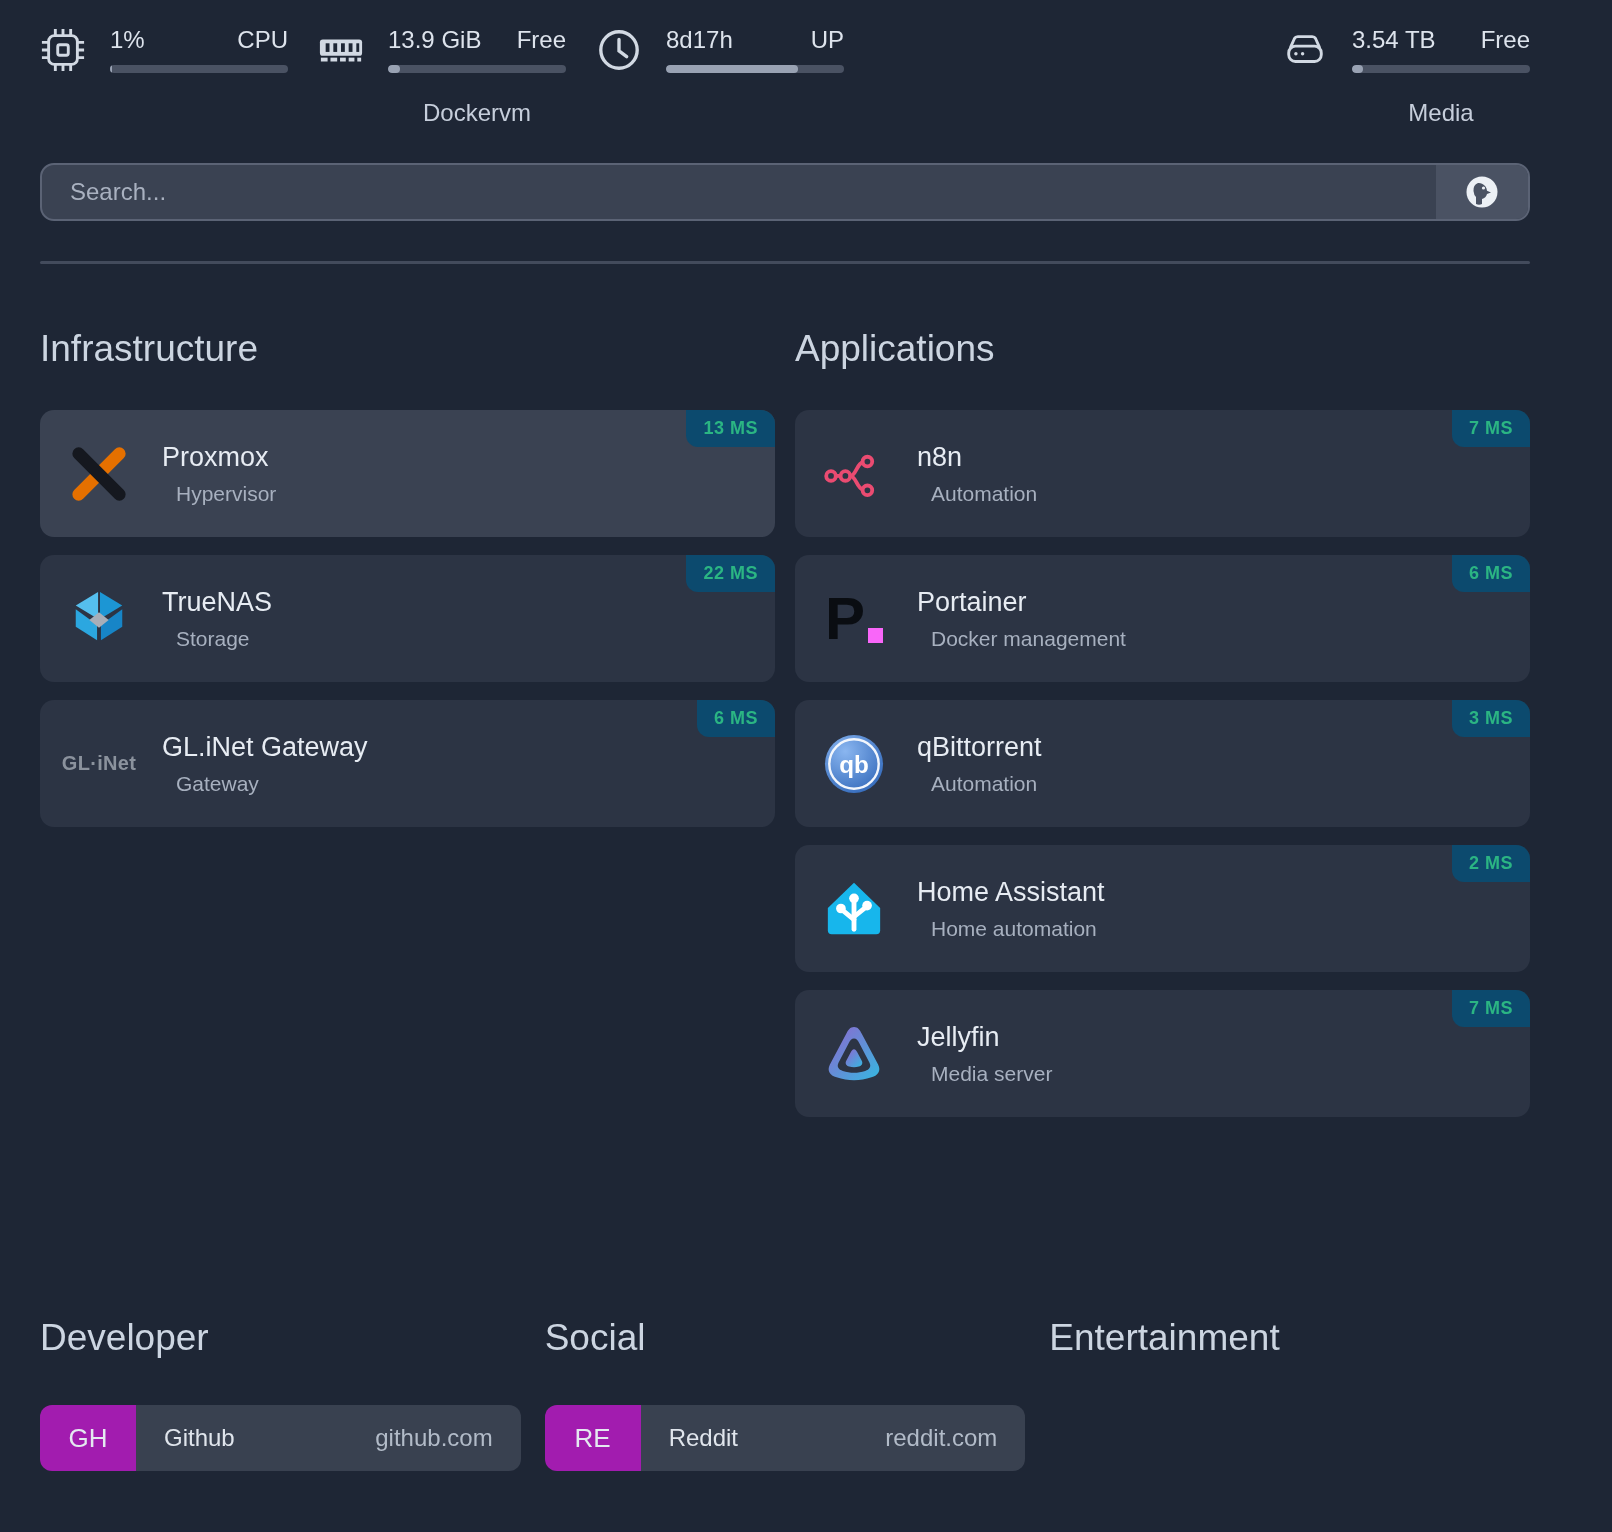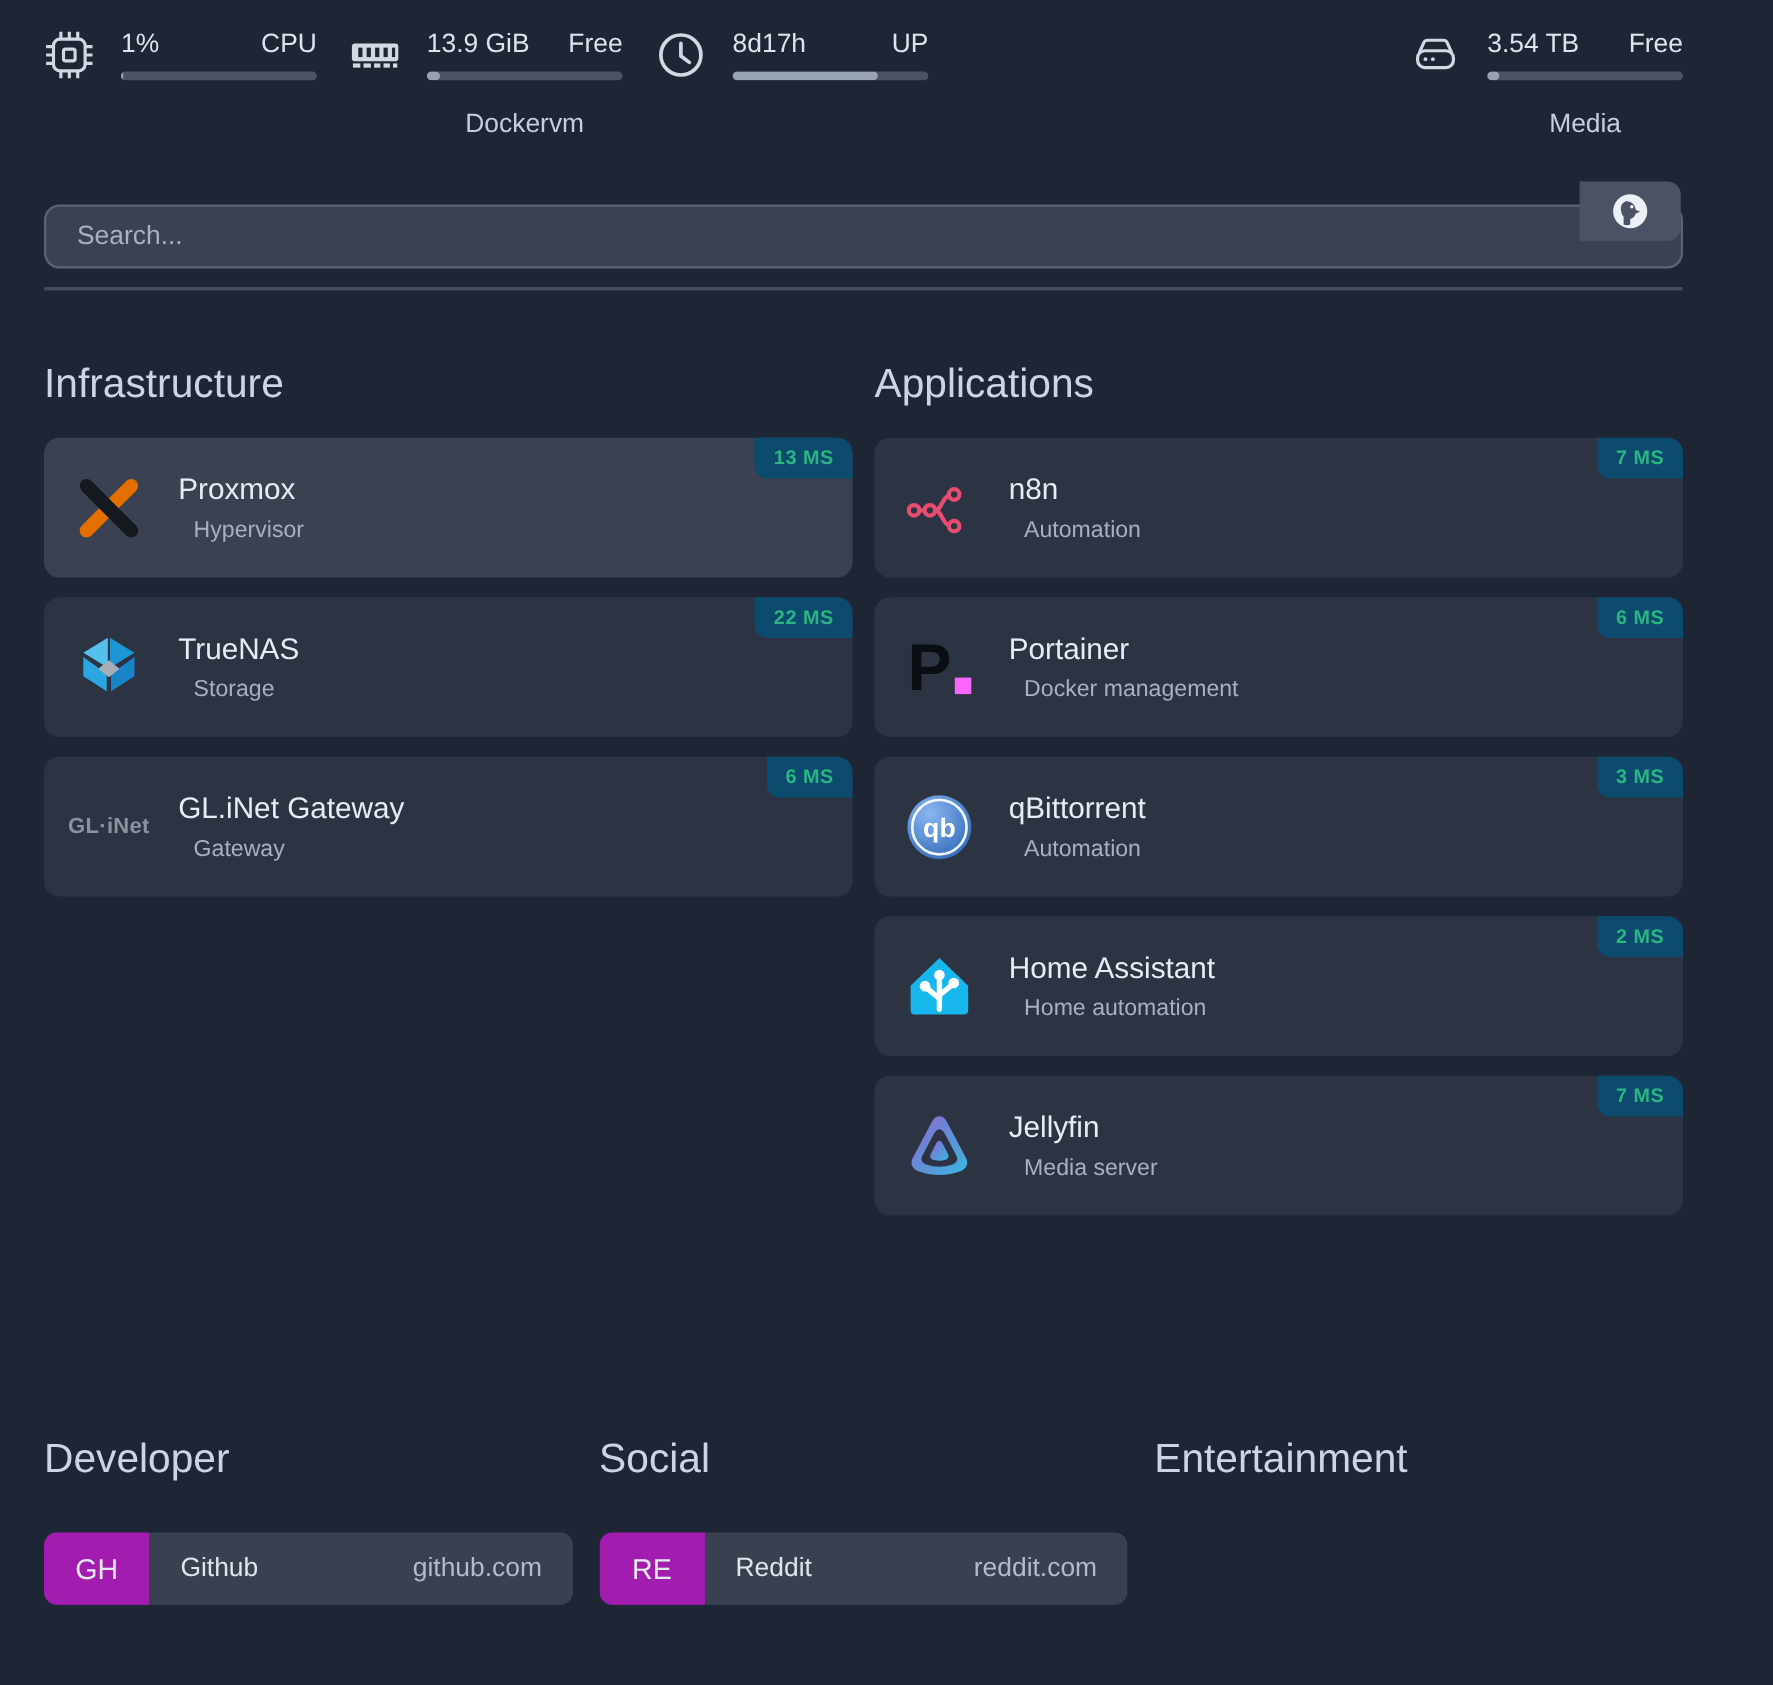--- a/index.html
+++ b/index.html
@@ -19,32 +19,32 @@
   .res-bar { margin-top:11px; height:8px; border-radius:4px; background:#4a5263; overflow:hidden; }
   .res-fill { height:100%; border-radius:4px; background:#99a2b3; }
   .res-caption { margin-top:26px; text-align:center; font-size:24px; color:#c6cedb; }
   .res-caption.indent { padding-left:70px; }
 
   
   .search-row { margin-top:36px; display:flex; align-items:center; gap:26px; }
   .search-box { position:relative; flex:1; height:58px; }
   .search-input { width:100%; height:100%; background:#3a4252; border:2px solid #5b6375;
                   border-radius:14px; padding:0 112px 0 28px; font-size:24px; color:#e3e8f0;
-                  font-family:"Liberation Sans", sans-serif; outline:none;margin-top:23px; }
+                  font-family:"Liberation Sans", sans-serif; outline:none; }
   .search-input::placeholder { color:#a9b1c0; }
   .search-btn { position:absolute; top:2px; right:2px; bottom:2px; width:92px; background:#4a5263;
                 border:none; border-radius:0 12px 12px 0; display:flex; align-items:center;
                 justify-content:center; cursor:pointer; }
   .datetime { font-size:40px; color:#ccd4df; white-space:nowrap; font-weight:400; }
 
   .divider { margin-top:40px; height:3px; background:#434b5c; border-radius:2px; }
 
   
   .main-grid { margin-top:64px; display:grid; grid-template-columns:1fr 1fr; gap:0 20px; align-items:start; }
-  .section-title { font-size:37px; font-weight:500; color:#ccd5e1; margin-bottom:28px; }
+  .section-title { font-size:37px; font-weight:500; color:#ccd5e1; margin-bottom:40px; }
   .card { position:relative; height:127px; border-radius:14px; background:#2c3444; margin-bottom:18px;
           display:flex; align-items:center; padding-left:28px; gap:32px; cursor:pointer; }
   .card.highlight { background:#3a4252; }
   .badge { position:absolute; top:0; right:0; height:37px; padding:0 17px; background:#0c4a6e;
            border-radius:0 14px 0 12px; display:flex; align-items:center; font-size:18px;
            font-weight:700; letter-spacing:.5px; color:#2bb583; }
   .card-icon { width:62px; height:62px; flex:none; display:flex; align-items:center; justify-content:center; }
   .card-title { font-size:27px; font-weight:500; color:#e7ecf3; margin-bottom:9px; }
   .card-sub { font-size:21px; color:#a7b0bf;margin-left:14px; }
 

